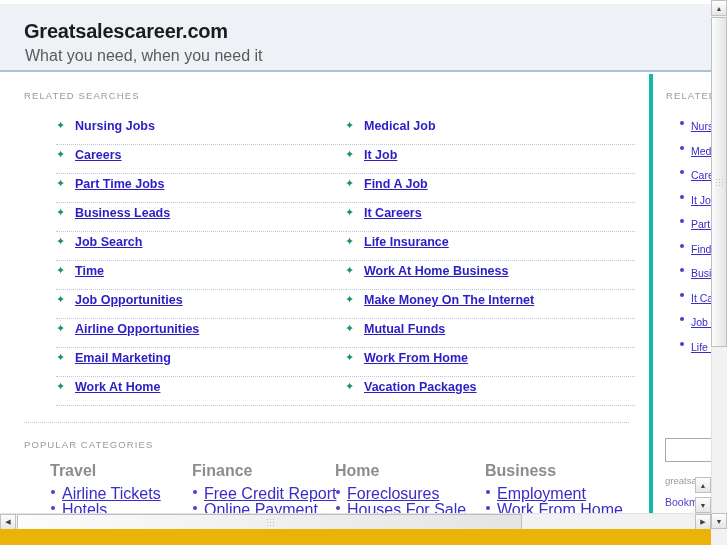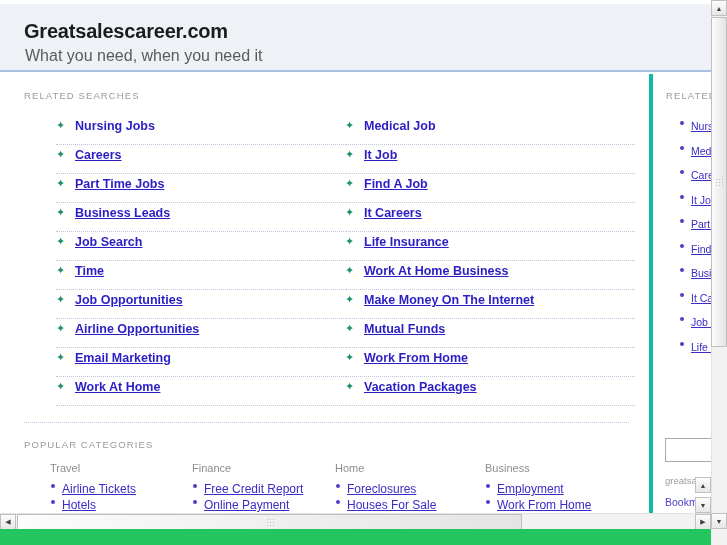--- a/index.html
+++ b/index.html
@@ -6,21 +6,21 @@
     margin: 0; padding: 0;
     width: 727px; height: 545px;
     overflow: hidden;
     background: #ffffff;
     font-family: "Liberation Sans", sans-serif;
   }
   #viewport {
     position: relative;
     width: 727px; height: 545px;
     overflow: hidden;
-    background: #22c55e;
+    background: #eab308;
   }
   
   #page {
     position: absolute;
     left: 0; top: 0;
     width: 711px; height: 529px;
     overflow: hidden;
     background: #fff;
   }
   
@@ -117,41 +117,41 @@
   }
   
   #cat-grid {
     position: absolute;
     left: 0; top: 388px;
     width: 653px;
     height: 70px;
   }
   .cat-col { position: absolute; top: 0; width: 150px; }
   .cat-title {
-    font-size: 11px;
-    font-weight: normal;
+    font-size: 16px;
+    font-weight: bold;
     color: #8d8d8d;
     margin-bottom: 5px;
     white-space: nowrap;
   }
   .cat-item {
     position: relative;
     padding-left: 12px;
     height: 16px;
     white-space: nowrap;
   }
   .cat-dot {
     position: absolute;
     left: 1px; top: 5px;
     width: 4px; height: 4px;
     border-radius: 50%;
     background: #4b3ec8;
   }
   .cat-link {
-    font-size: 12px;
+    font-size: 16px;
     color: #3a2cc6;
     text-decoration: underline;
     cursor: pointer;
   }
 
   
   #sidebar {
     position: absolute;
     left: 654px; top: 74px;
     width: 57px;

